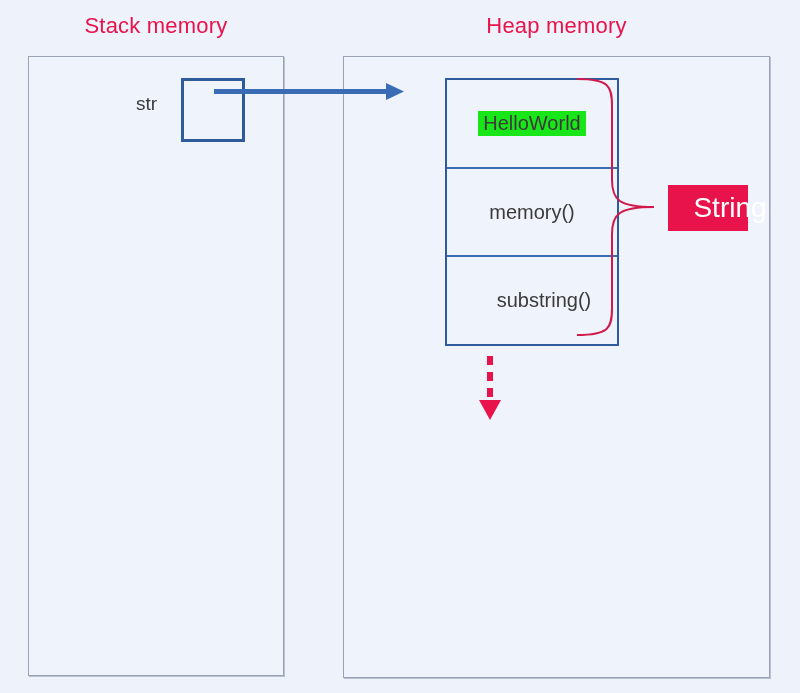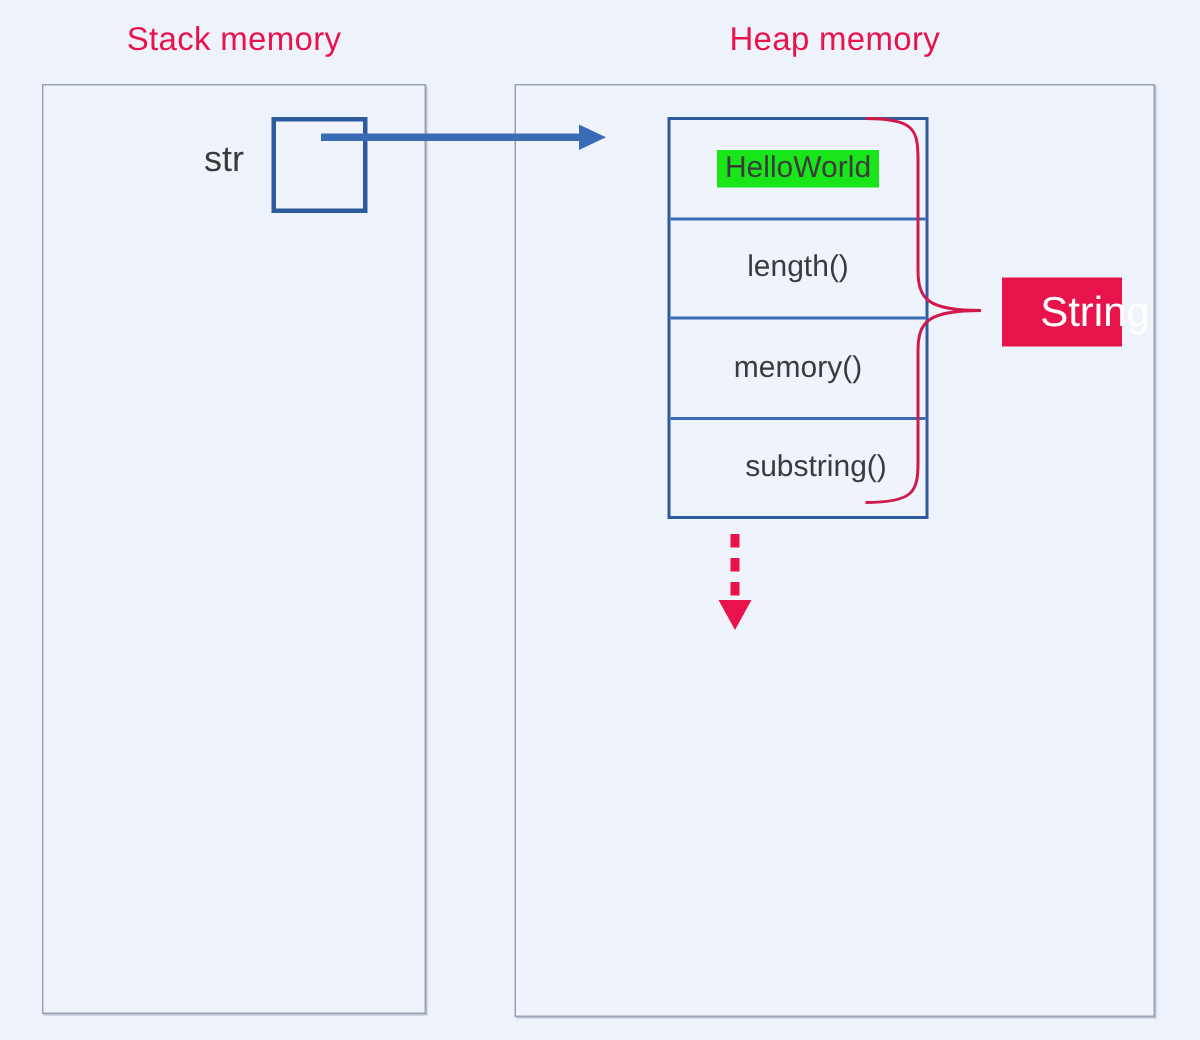--- a/index.html
+++ b/index.html
@@ -60,21 +60,21 @@
     top: 56px;
     width: 427px;
     height: 622px;
   }
 
   
   #str-label {
     position: absolute;
     left: 136px;
     top: 93px;
-    font-size: 24px;
+    font-size: 19px;
     color: #3b3b3b;
     white-space: nowrap;
   }
   #str-box {
     position: absolute;
     left: 181px;
     top: 78px;
     width: 64px;
     height: 64px;
     border: 3px solid #2e5b9c;
@@ -186,23 +186,20 @@
   <svg id="ref-arrow" viewBox="0 0 195 30">
     <line x1="4" y1="13.5" x2="178" y2="13.5" stroke="#3a6cb5" stroke-width="5"></line>
     <polygon points="176,5 194,13.5 176,22" fill="#3a6cb5"></polygon>
   </svg>
 
   <div id="string-object">
     <div class="obj-cell highlighted">
       <span class="cell-text">HelloWorld</span>
     </div>
     <div class="obj-cell">
-      <span class="cell-text">length()</span>
-    </div>
-    <div class="obj-cell">
       <span class="cell-text">memory()</span>
     </div>
     <div class="obj-cell">
       <span class="cell-text">substring()</span>
     </div>
   </div>
 
   <svg id="brace" viewBox="0 0 100 280">
     <path d="M 12,9
              C 44,9 47,16 47,36

